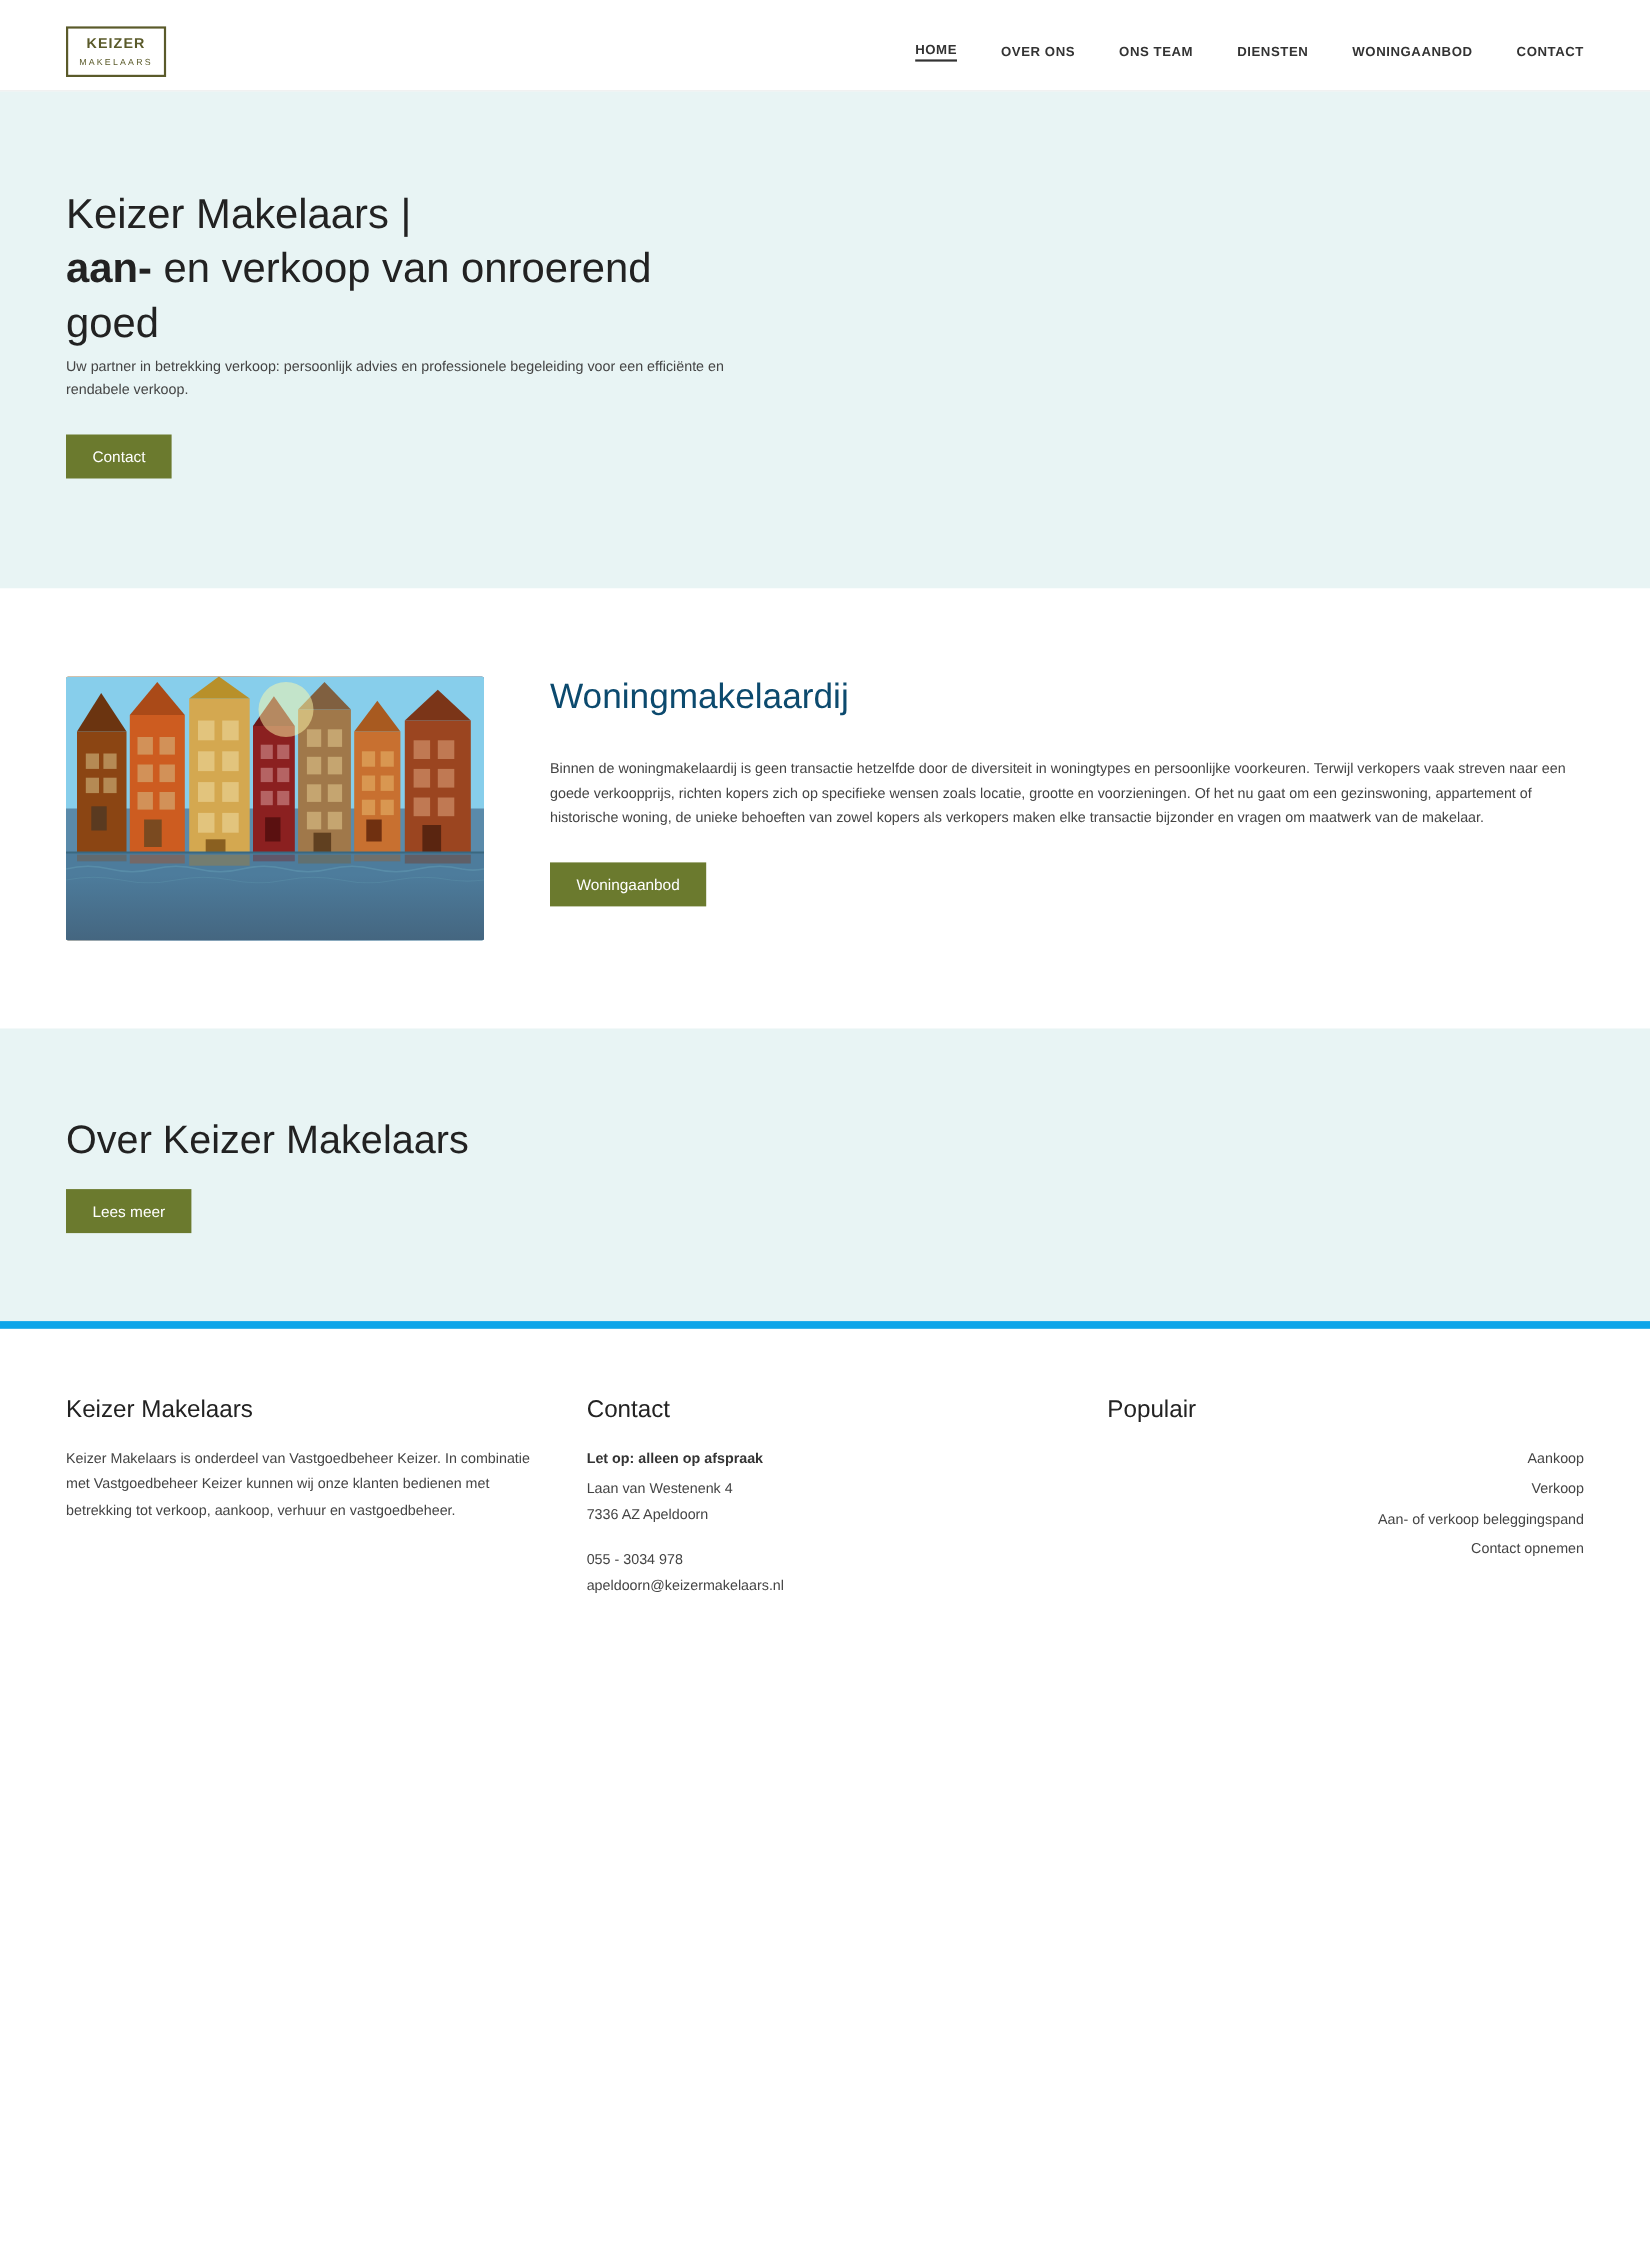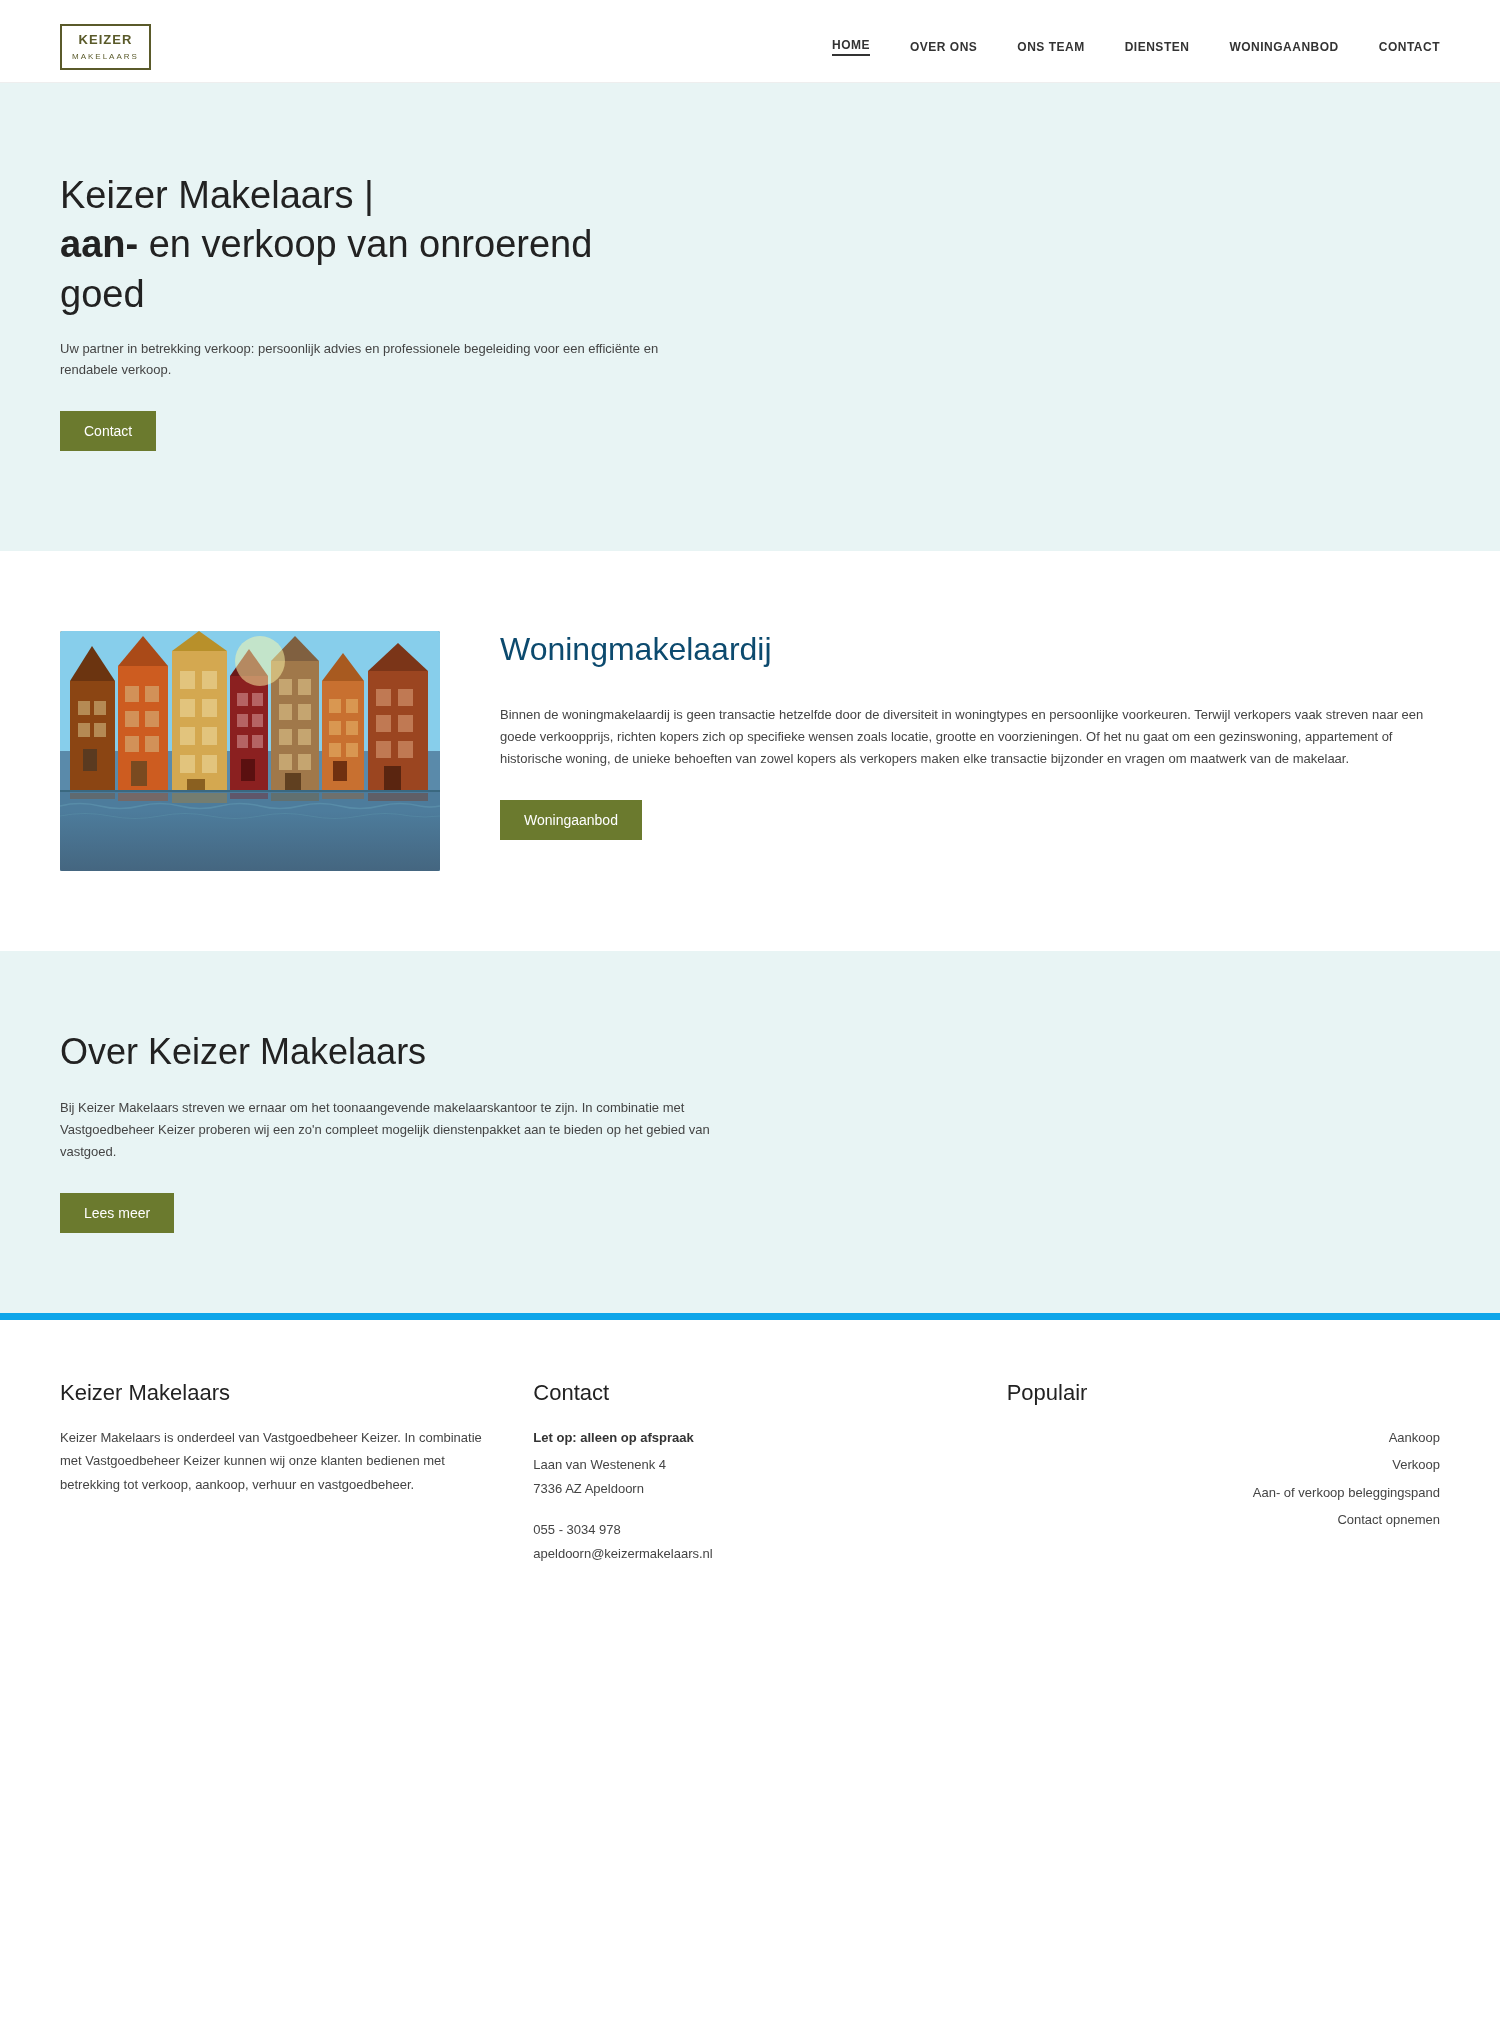--- a/index.html
+++ b/index.html
@@ -52,21 +52,21 @@
       background: #e8f4f4;
       padding: 100px 60px;
       min-height: 340px;
     }
     .hero h1 {
       font-size: 38px;
       font-weight: 400;
       color: #222;
       line-height: 1.3;
       max-width: 600px;
-      margin-bottom: 20px;
+      margin-bottom: 4px;
     }
     .hero h1 strong {
       font-weight: 900;
     }
     .hero p {
       font-size: 13px;
       color: #444;
       max-width: 600px;
       margin-bottom: 30px;
       line-height: 1.6;
@@ -310,21 +310,20 @@
   </div>
   <div class="text-block">
     <h2>Woningmakelaardij</h2>
     <p>Binnen de woningmakelaardij is geen transactie hetzelfde door de diversiteit in woningtypes en persoonlijke voorkeuren. Terwijl verkopers vaak streven naar een goede verkoopprijs, richten kopers zich op specifieke wensen zoals locatie, grootte en voorzieningen. Of het nu gaat om een gezinswoning, appartement of historische woning, de unieke behoeften van zowel kopers als verkopers maken elke transactie bijzonder en vragen om maatwerk van de makelaar.</p>
     <button class="btn-primary">Woningaanbod</button>
   </div>
 </section>
 
 <section class="over-keizer">
   <h2>Over Keizer Makelaars</h2>
-  <p>Bij Keizer Makelaars streven we ernaar om het toonaangevende makelaarskantoor te zijn. In combinatie met Vastgoedbeheer Keizer proberen wij een zo'n compleet mogelijk dienstenpakket aan te bieden op het gebied van vastgoed.</p>
   <button class="btn-primary">Lees meer</button>
 </section>
 
 <footer>
 
   <div class="footer-col-1">
     <h3>Keizer Makelaars</h3>
     <p>Keizer Makelaars is onderdeel van Vastgoedbeheer Keizer. In combinatie met Vastgoedbeheer Keizer kunnen wij onze klanten bedienen met betrekking tot verkoop, aankoop, verhuur en vastgoedbeheer.</p>
   </div>
 

